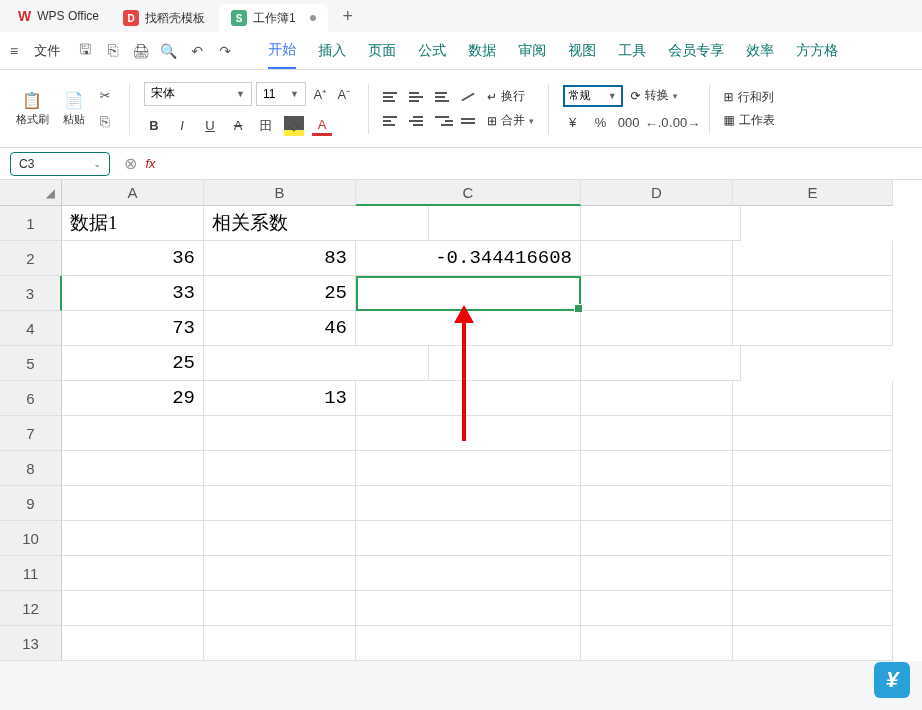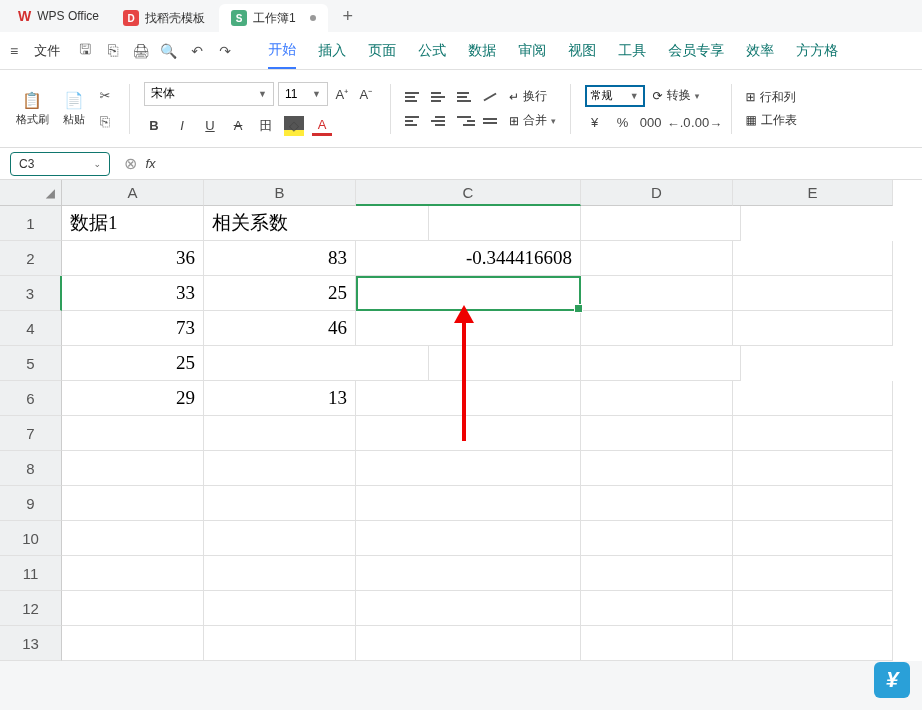--- a/index.html
+++ b/index.html
@@ -27,54 +27,54 @@
 .menu-tab { font-size: 14px; color: #0f766e; padding: 8px 0; cursor: pointer; }
 .menu-tab.active { color: #3a7afe; border-bottom: 2px solid #3a7afe; font-weight: 500; }
 
 
 .toolbar { background: #fff; padding: 8px 12px; display: flex; align-items: center; gap: 8px; border-bottom: 1px solid #ddd; height: 78px; }
 .tool-group-row { display: flex; align-items: center; gap: 6px; }
 .tool-btn { display: flex; flex-direction: column; align-items: center; gap: 2px; padding: 2px 4px; cursor: pointer; }
 .tool-btn-label { font-size: 11px; color: #333; white-space: nowrap; }
 .tool-icon { font-size: 16px; color: #555; }
 .tool-icon-sm { font-size: 13px; color: #555; width: 20px; height: 20px; display: flex; align-items: center; justify-content: center; }
-.font-select { width: 130px; height: 24px; border: 1px solid #ccc; font-size: 12px; padding: 0 6px; background: #fff; display: flex; align-items: center; justify-content: space-between; }
+.font-select { width: 108px; height: 24px; border: 1px solid #ccc; font-size: 12px; padding: 0 6px; background: #fff; display: flex; align-items: center; justify-content: space-between; }
 .size-select { width: 50px; height: 24px; border: 1px solid #ccc; font-size: 12px; padding: 0 6px; background: #fff; display: flex; align-items: center; justify-content: space-between; }
 .drop-arrow { font-size: 9px; color: #666; }
 .vdiv { width: 1px; height: 50px; background: #e0e0e0; margin: 0 6px; }
 .font-row { display: flex; align-items: center; gap: 4px; }
 .font-btns { display: flex; align-items: center; gap: 8px; margin-top: 6px; }
 .font-btn { width: 20px; height: 20px; font-size: 13px; color: #444; display: flex; align-items: center; justify-content: center; cursor: pointer; }
 .align-group { display: flex; flex-direction: column; gap: 6px; }
 .align-row { display: flex; gap: 8px; align-items: center; }
 .align-btn { width: 18px; height: 18px; display: flex; flex-direction: column; gap: 2px; justify-content: center; cursor: pointer; }
 .align-btn span { display: block; height: 2px; background: #555; }
 .labeled-btn { display: flex; align-items: center; gap: 4px; font-size: 12px; color: #333; cursor: pointer; white-space: nowrap; }
 .num-select { width: 60px; height: 22px; border: 2px solid #0369a1; font-size: 11px; padding: 0 4px; display: flex; align-items: center; justify-content: space-between; background: #fff; }
 
 
 .formula-bar { height: 32px; background: #fff; display: flex; align-items: center; border-bottom: 1px solid #ddd; padding: 4px 10px; gap: 8px; }
 .name-box { width: 100px; height: 24px; border: 1px solid #0f766e; border-radius: 4px; display: flex; align-items: center; padding: 0 8px; font-size: 12px; color: #333; justify-content: space-between; background: #fff; }
 .fx-area { flex: 1; height: 24px; display: flex; align-items: center; gap: 8px; padding: 0 6px; }
-.fx-btn { font-size: 13px; color: #404040; font-style: italic; }
+.fx-btn { font-size: 13px; color: #b91c1c; font-style: italic; }
 
 
 .sheet { display: flex; background: #fff; }
 .row-headers { display: flex; flex-direction: column; }
 .corner { width: 62px; height: 26px; background: #eef0f1; border-right: 1px solid #ccc; border-bottom: 1px solid #ccc; display: flex; align-items: center; justify-content: flex-end; padding-right: 6px; color: #888; font-size: 12px; }
 .row-header { width: 62px; height: 35px; background: #eef0f1; border-right: 1px solid #ccc; border-bottom: 1px solid #e0e0e0; display: flex; align-items: center; justify-content: center; font-size: 15px; color: #555; }
 .row-header.sel { border-right: 2px solid #2e9e5b; }
 .cols { flex: 1; }
 .col-headers { display: flex; height: 26px; }
 .col-header { height: 26px; background: #eef0f1; border-right: 1px solid #e0e0e0; border-bottom: 1px solid #ccc; display: flex; align-items: center; justify-content: center; font-size: 15px; color: #555; }
 .col-header.sel { border-bottom: 2px solid #2e9e5b; }
 .cells { display: flex; flex-direction: column; position: relative; }
 .row { display: flex; height: 35px; }
 .cell { height: 35px; border-right: 1px solid #e0e0e0; border-bottom: 1px solid #e0e0e0; display: flex; align-items: center; padding: 0 8px; font-size: 19px; color: #000; font-family: SimSun, serif; }
-.cell.right { justify-content: flex-end; }
+.cell.right { justify-content: flex-end; font-family: Liberation Mono, monospace; }
 .cell.left { justify-content: flex-start; }
 .selection { position: absolute; border: 2px solid #2e9e5b; pointer-events: none; }
 .selection::after { content: ""; position: absolute; right: -4px; bottom: -4px; width: 7px; height: 7px; background: #2e9e5b; border: 1px solid #fff; }
 
 
 .arrow { position: absolute; left: 460px; top: 336px; width: 4px; height: 120px; background: #e00; }
 .arrow::before { content: ""; position: absolute; top: -16px; left: -8px; border-left: 10px solid transparent; border-right: 10px solid transparent; border-bottom: 18px solid #e00; }
 
 
 .watermark { position: absolute; right: 12px; bottom: 12px; display: flex; align-items: center; gap: 8px; font-size: 26px; font-weight: bold; color: #1f2a44; font-style: italic; }

